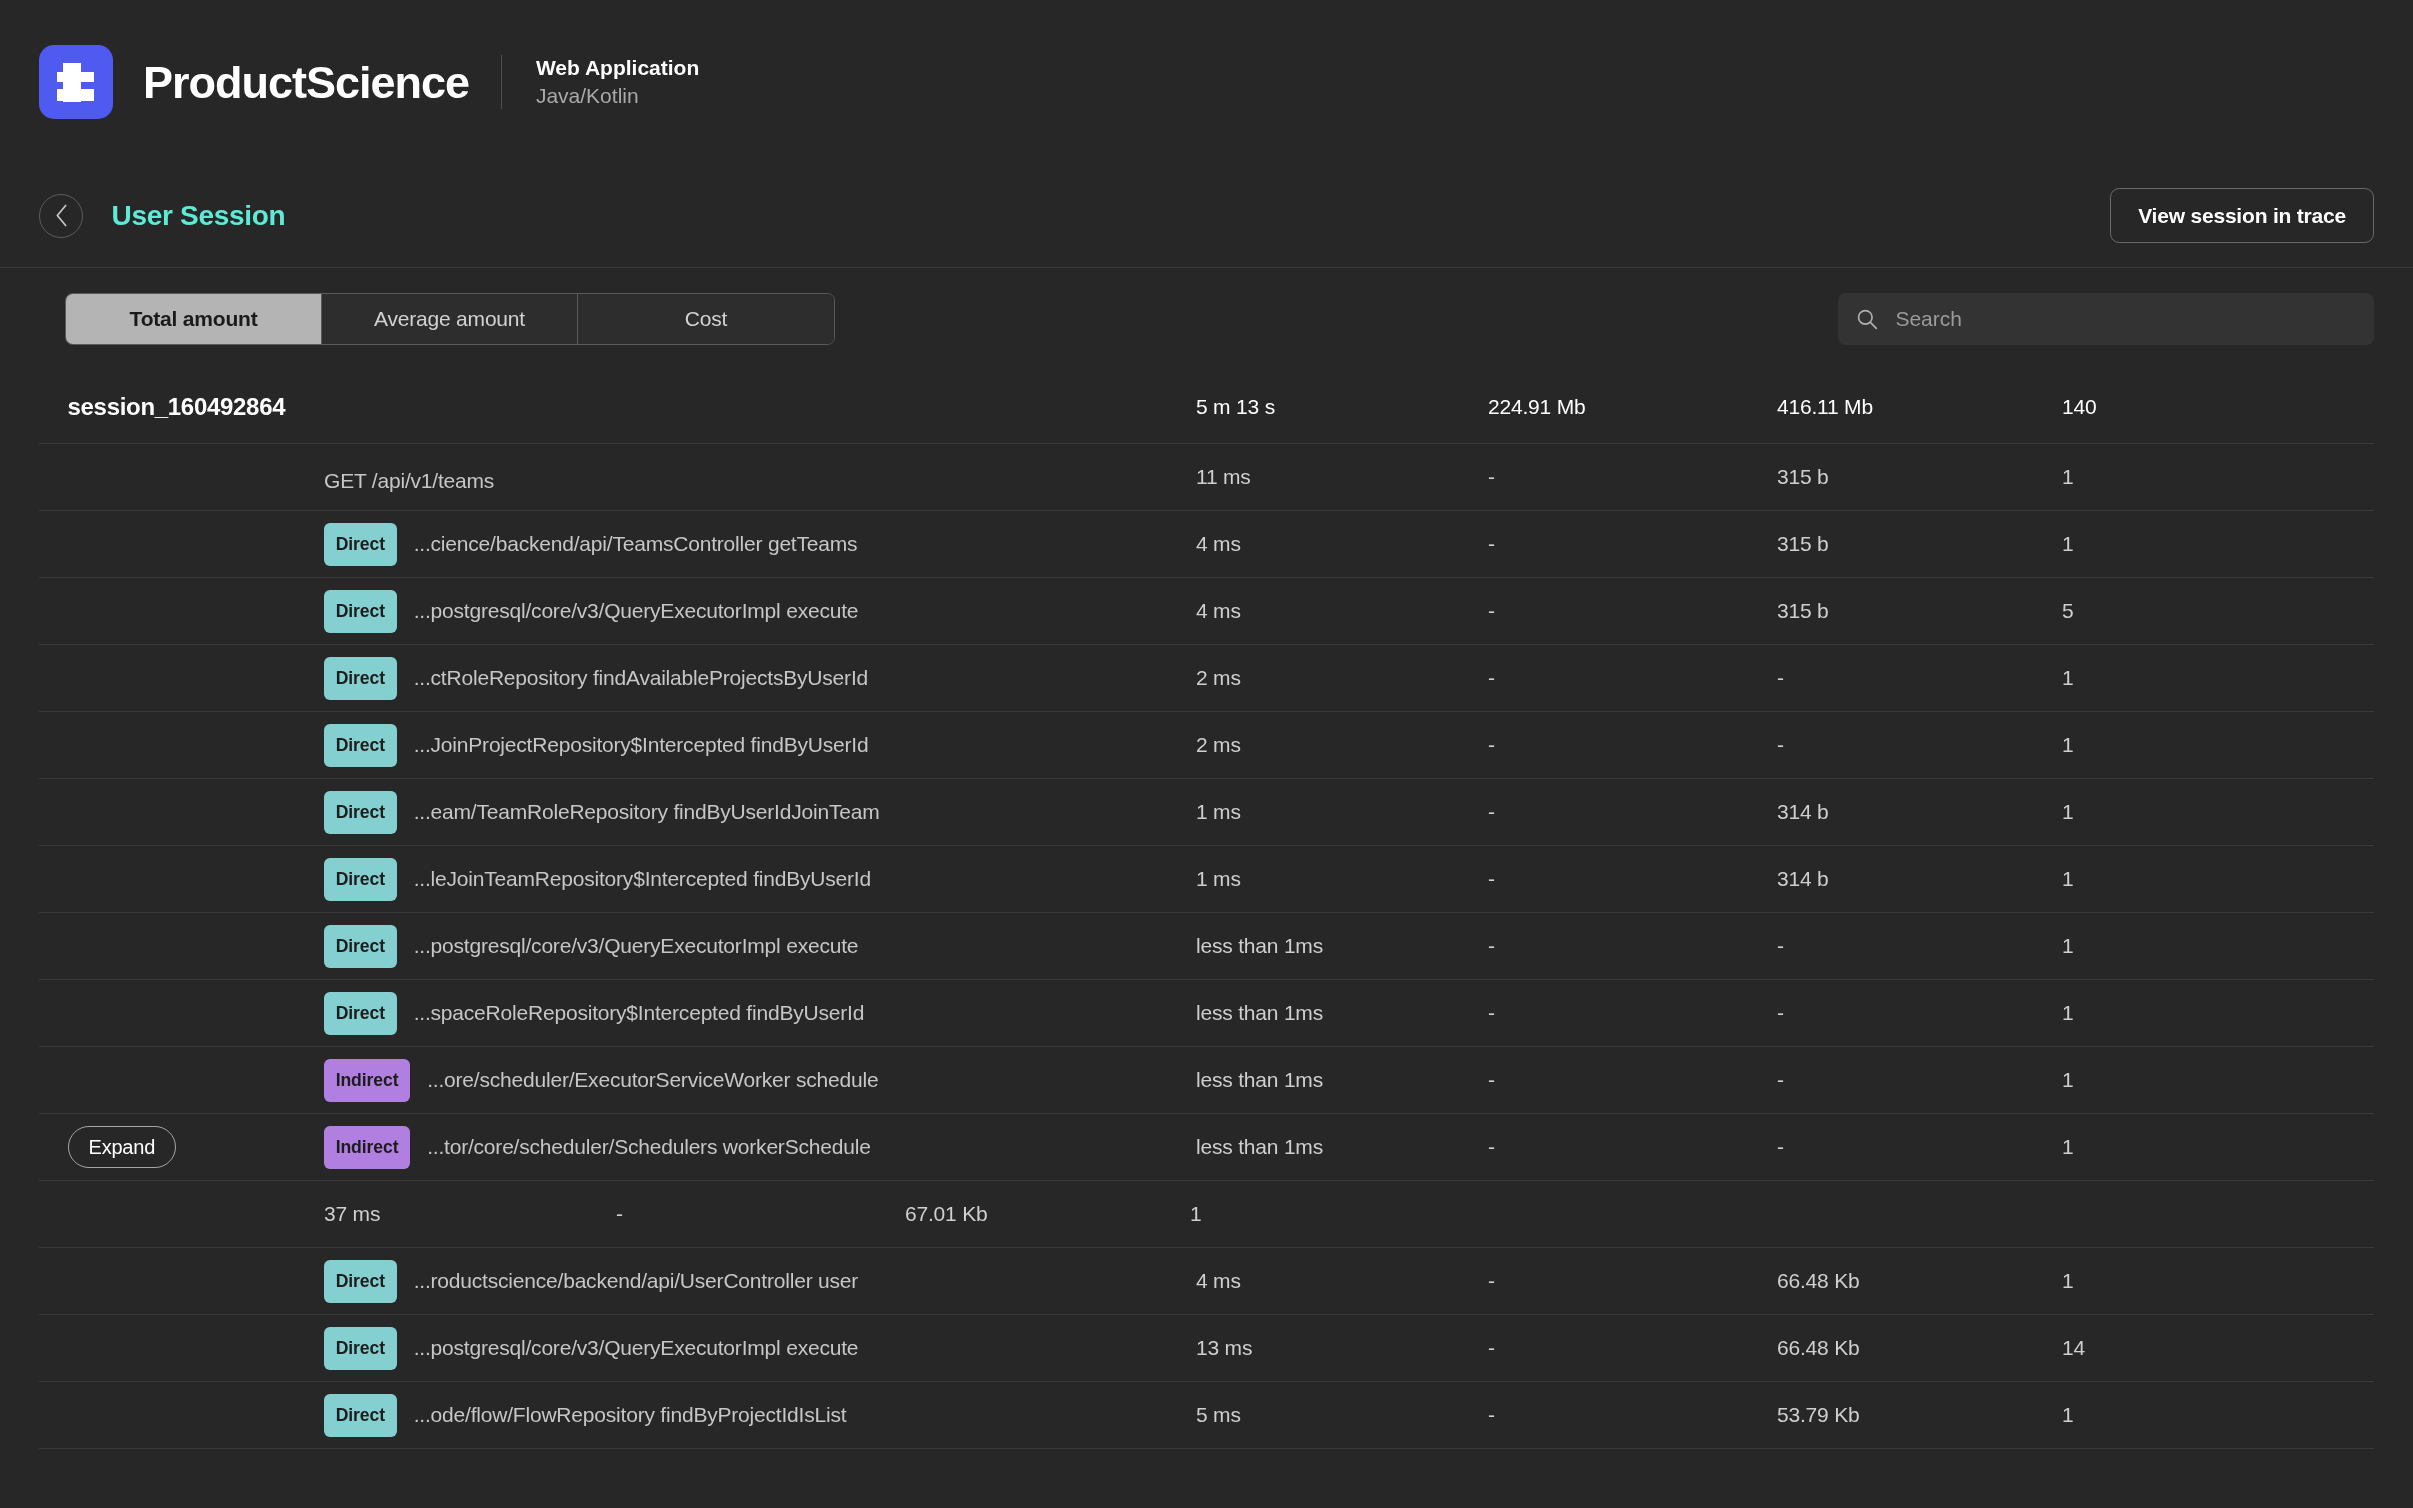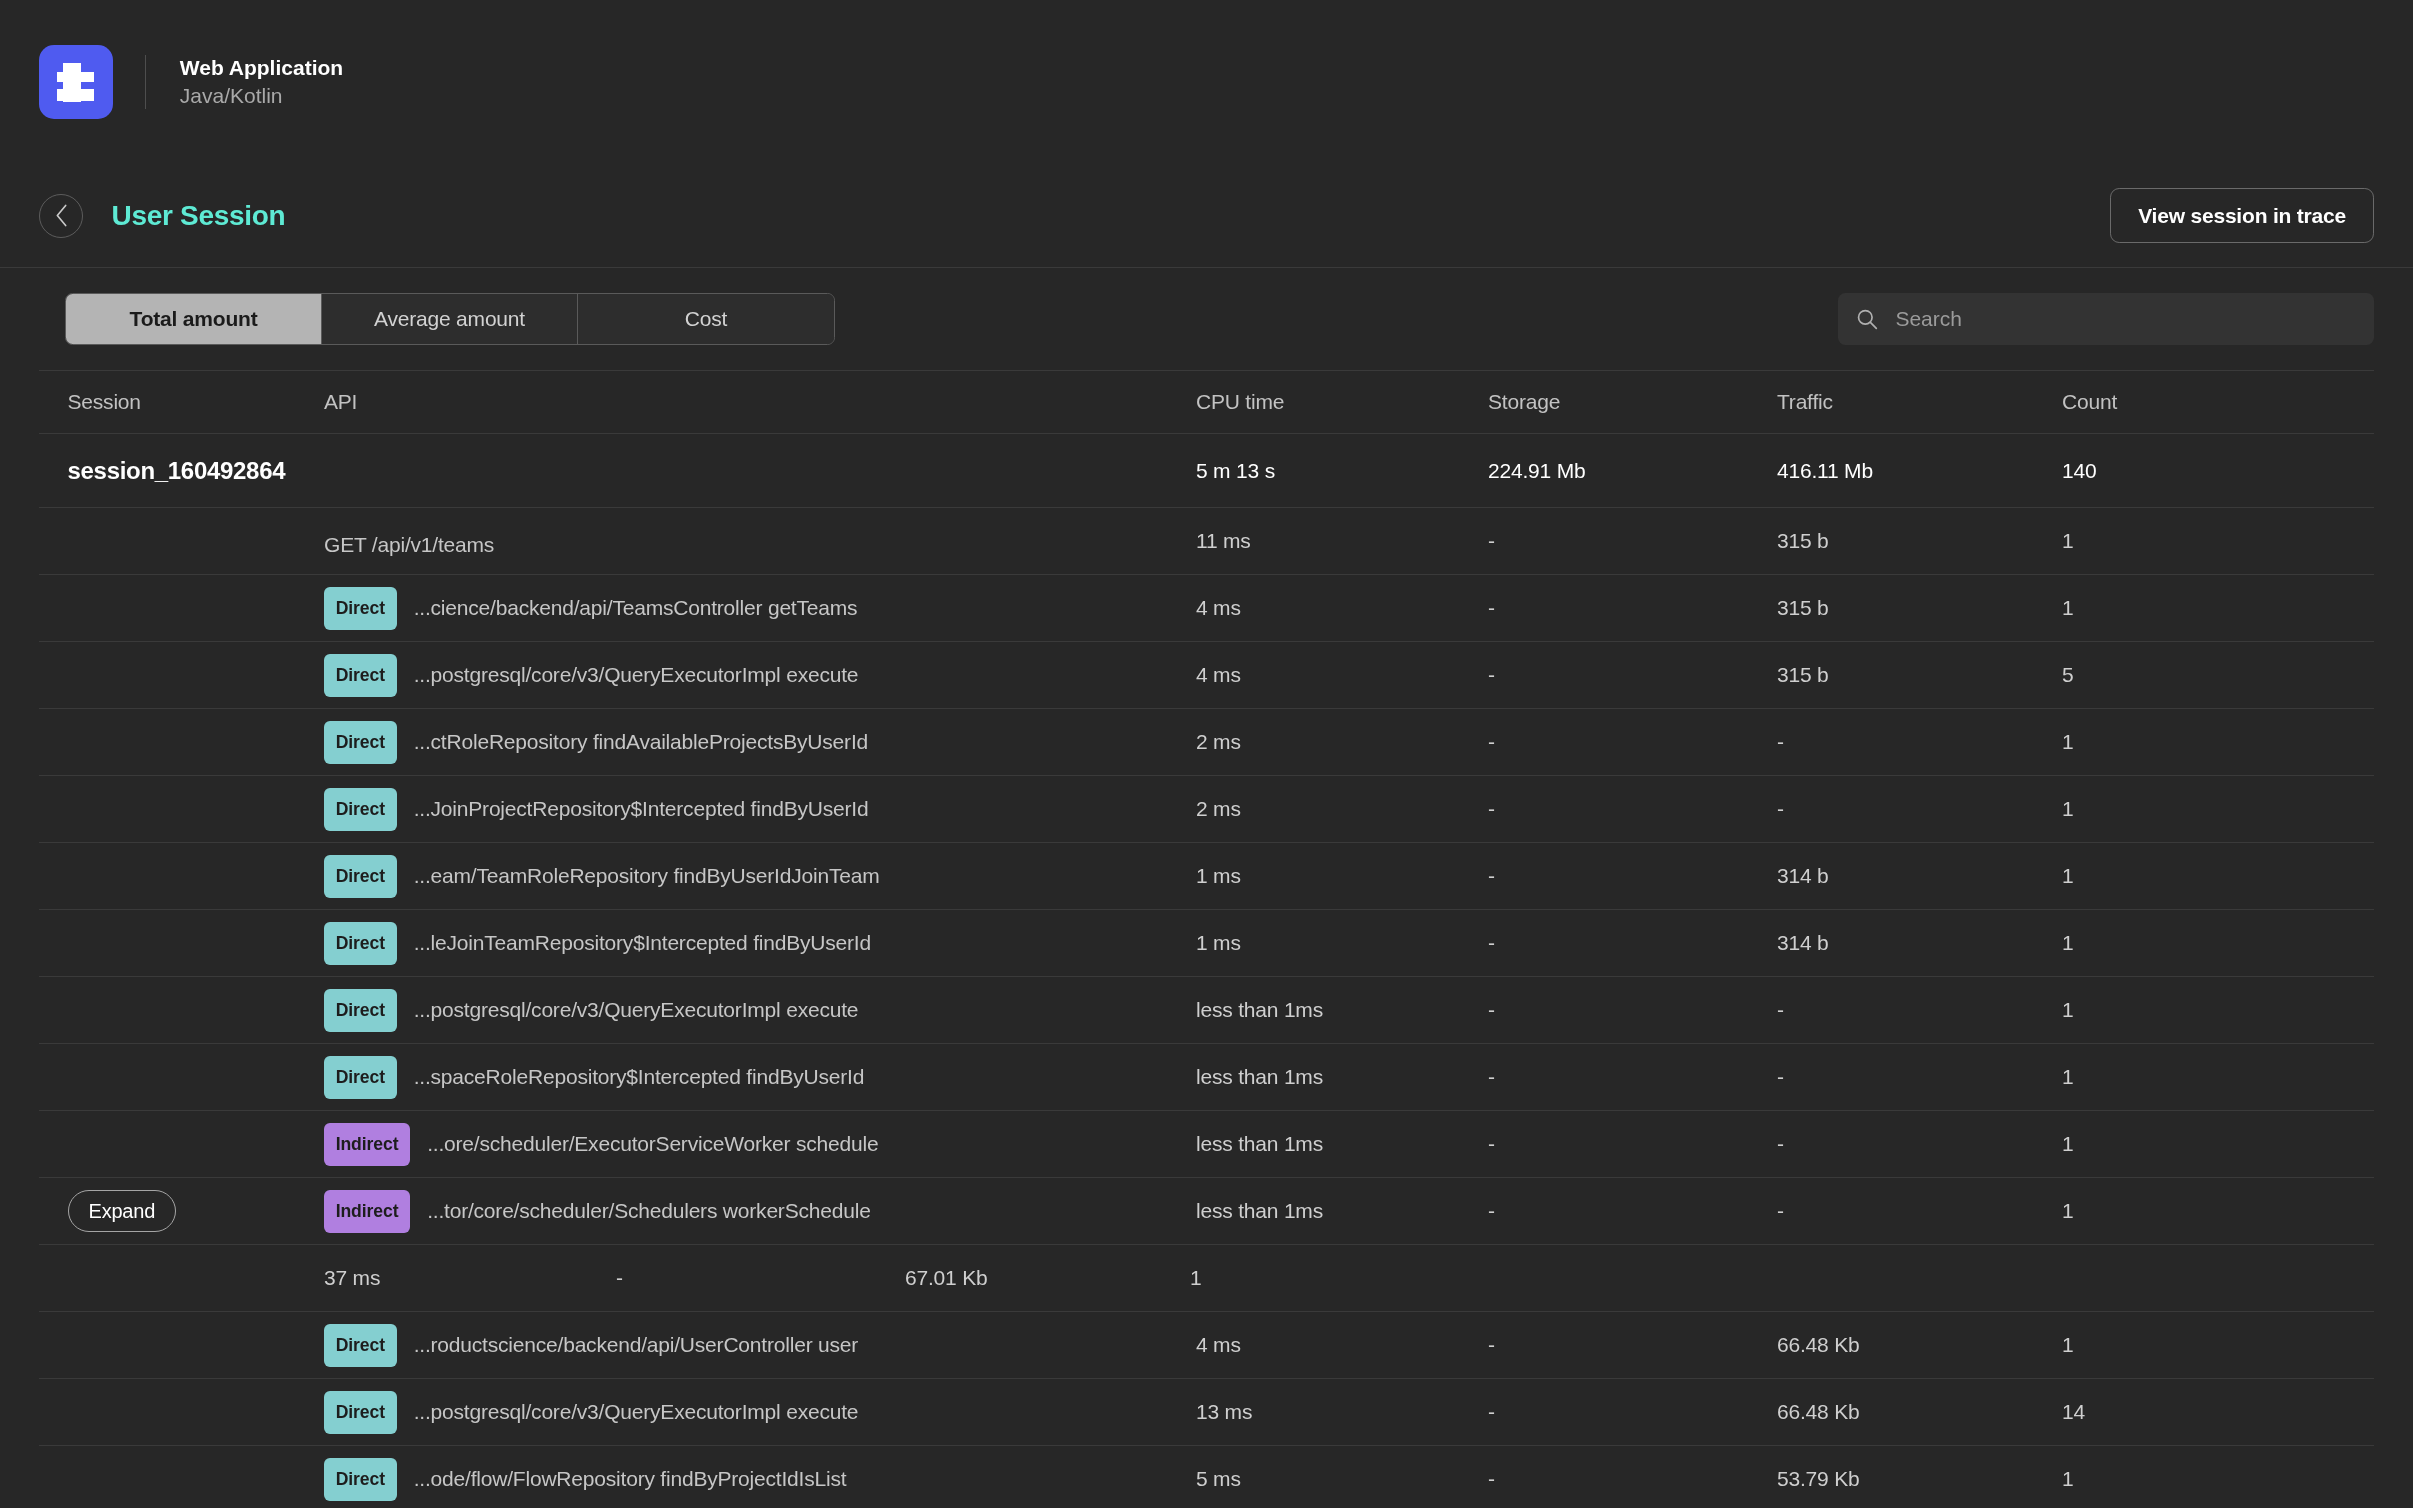--- a/index.html
+++ b/index.html
@@ -231,20 +231,21 @@
 </style>
 </head>
 <body>
 
 <div class="brandbar">
   <div class="logo-tile">
     <div class="logo-glyph-stem"></div>
     <div class="logo-glyph-bar"></div>
     <div class="logo-glyph-foot"></div>
   </div>
+  <div class="brand-name">ProductScience</div>
   <div class="brand-divider"></div>
   <div class="brand-meta">
     <div class="brand-meta-title">Web Application</div>
     <div class="brand-meta-sub">Java/Kotlin</div>
   </div>
 </div>
 
 <div class="page-header">
   <div class="back-btn">
     <span>
@@ -269,28 +270,20 @@
       <svg width="22" height="22" viewBox="0 0 26 26" fill="none">
         <circle cx="11" cy="11" r="8" stroke="#b0b0b0" stroke-width="2"></circle>
         <path d="M17 17 L24 24" stroke="#b0b0b0" stroke-width="2" stroke-linecap="round"></path>
       </svg>
     </span>
     <input class="search-input" type="text" placeholder="Search" style="">
   </div>
 </div>
 
 <div class="table">
-  <div class="thead">
-    <div class="th c-session">Session</div>
-    <div class="th c-api">API</div>
-    <div class="th c-cpu">CPU time</div>
-    <div class="th c-storage">Storage</div>
-    <div class="th c-traffic">Traffic</div>
-    <div class="th c-count">Count</div>
-  </div>
   <div id="tbody">
       <div class="row row-session">
         <div class="cell c-session session-id">session_160492864</div>
         <div class="cell c-api api-label"></div>
         <div class="cell c-cpu">5 m 13 s</div>
         <div class="cell c-storage">224.91 Mb</div>
         <div class="cell c-traffic">416.11 Mb</div>
         <div class="cell c-count">140</div>
       </div>
       <div class="row row-api">

